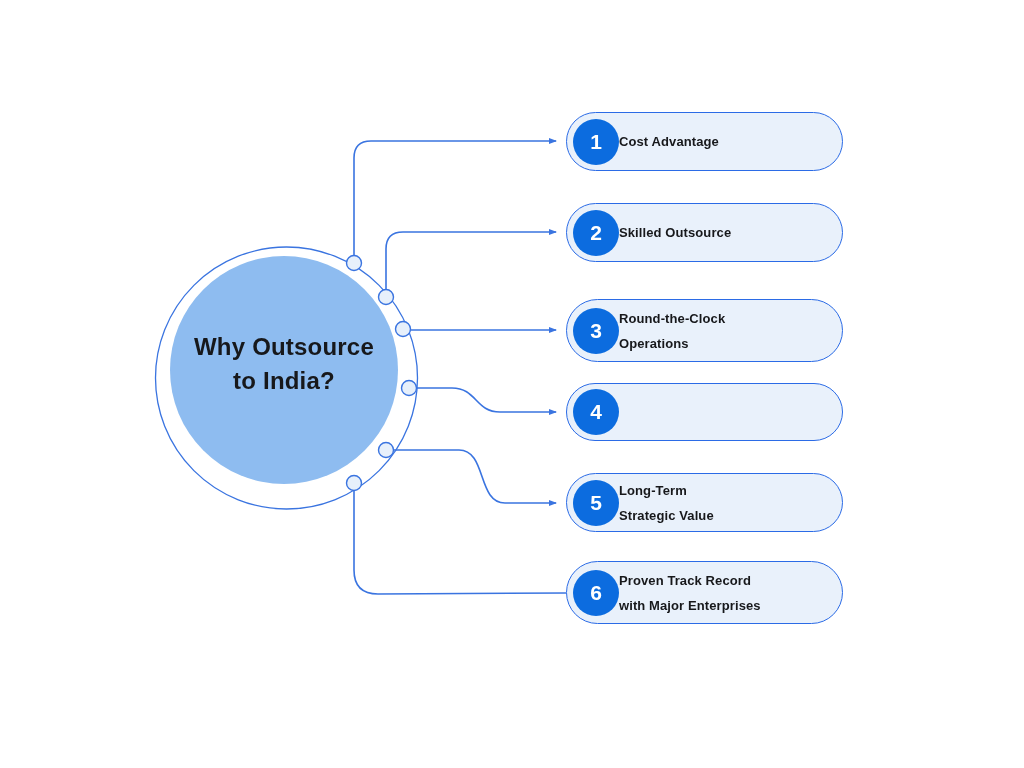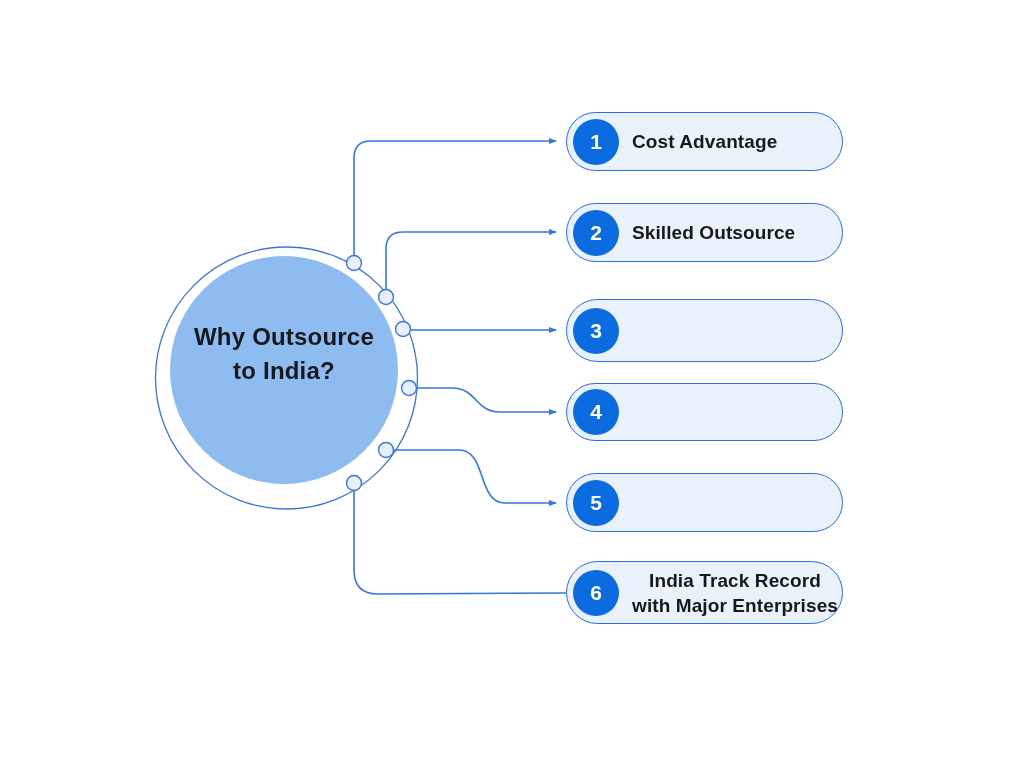--- a/index.html
+++ b/index.html
@@ -24,43 +24,42 @@
     overflow:hidden;
     font-family:"Liberation Sans", sans-serif;
   }
   .wire-layer{position:absolute;left:0;top:0;width:1024px;height:768px;}
   .ring{fill:none;stroke:var(--c-ring);stroke-width:1.3px;}
   .center-circle{fill:var(--c-center);}
   .connector{fill:none;stroke:var(--c-connector);stroke-width:1.6px;}
   .node{fill:var(--c-node-fill);stroke:var(--c-node-stroke);stroke-width:1.4px;}
   .arrowhead{fill:var(--c-connector);}
   .center-title{
-    position:absolute;left:170px;top:240px;width:228px;height:228px;
+    position:absolute;left:170px;top:250px;width:228px;height:228px;
     display:flex;align-items:center;justify-content:center;text-align:center;
     font-size:24px;font-weight:700;line-height:34px;color:var(--c-text);
     white-space:pre-line;letter-spacing:.2px;
   }
   .branch{
     position:absolute;left:566px;width:277px;
     background:var(--c-box-fill);
     border:1.5px solid var(--c-box-border);
     border-radius:32px;
     display:flex;align-items:center;
   }
   .badge{
     width:46px;height:46px;border-radius:50%;
     background:var(--c-badge);color:var(--c-badge-text);
     display:flex;align-items:center;justify-content:center;
     font-size:21px;font-weight:700;
     margin-left:6px;flex:0 0 46px;
   }
   .branch-label{
-    margin-left:13px;
-    font-size:19px;font-weight:700;line-height:25px;
-    color:var(--c-text);white-space:pre-line;letter-spacing:.1px;text-align:center;
+    font-size:13px;font-weight:700;line-height:25px;
+    color:var(--c-text);white-space:pre-line;letter-spacing:.1px;
   }
 </style>
 </head>
 <body>
 
 <div class="canvas">
 
   <svg class="wire-layer" width="1024" height="768" viewBox="0 0 1024 768" xmlns="http://www.w3.org/2000/svg">
     <defs>
       <marker id="arrow" markerWidth="8" markerHeight="6" refX="7" refY="3" orient="auto" markerUnits="userSpaceOnUse">
@@ -94,29 +93,33 @@
     <div class="branch-label">Cost Advantage</div>
   </div>
 
   <div class="branch" style="top:203px;height:59px">
     <div class="badge">2</div>
     <div class="branch-label">Skilled Outsource</div>
   </div>
 
   <div class="branch" style="top:299px;height:63px">
     <div class="badge">3</div>
+    <div class="branch-label">Round-the-Clock
+Operations</div>
   </div>
 
   <div class="branch" style="top:383px;height:58px">
     <div class="badge">4</div>
   </div>
 
   <div class="branch" style="top:473px;height:59px">
     <div class="badge">5</div>
+    <div class="branch-label">Long-Term
+Strategic Value</div>
   </div>
 
   <div class="branch" style="top:561px;height:63px">
     <div class="badge">6</div>
-    <div class="branch-label">India Track Record
+    <div class="branch-label">Proven Track Record
 with Major Enterprises</div>
   </div>
 
 </div>
 
 </body></html>

